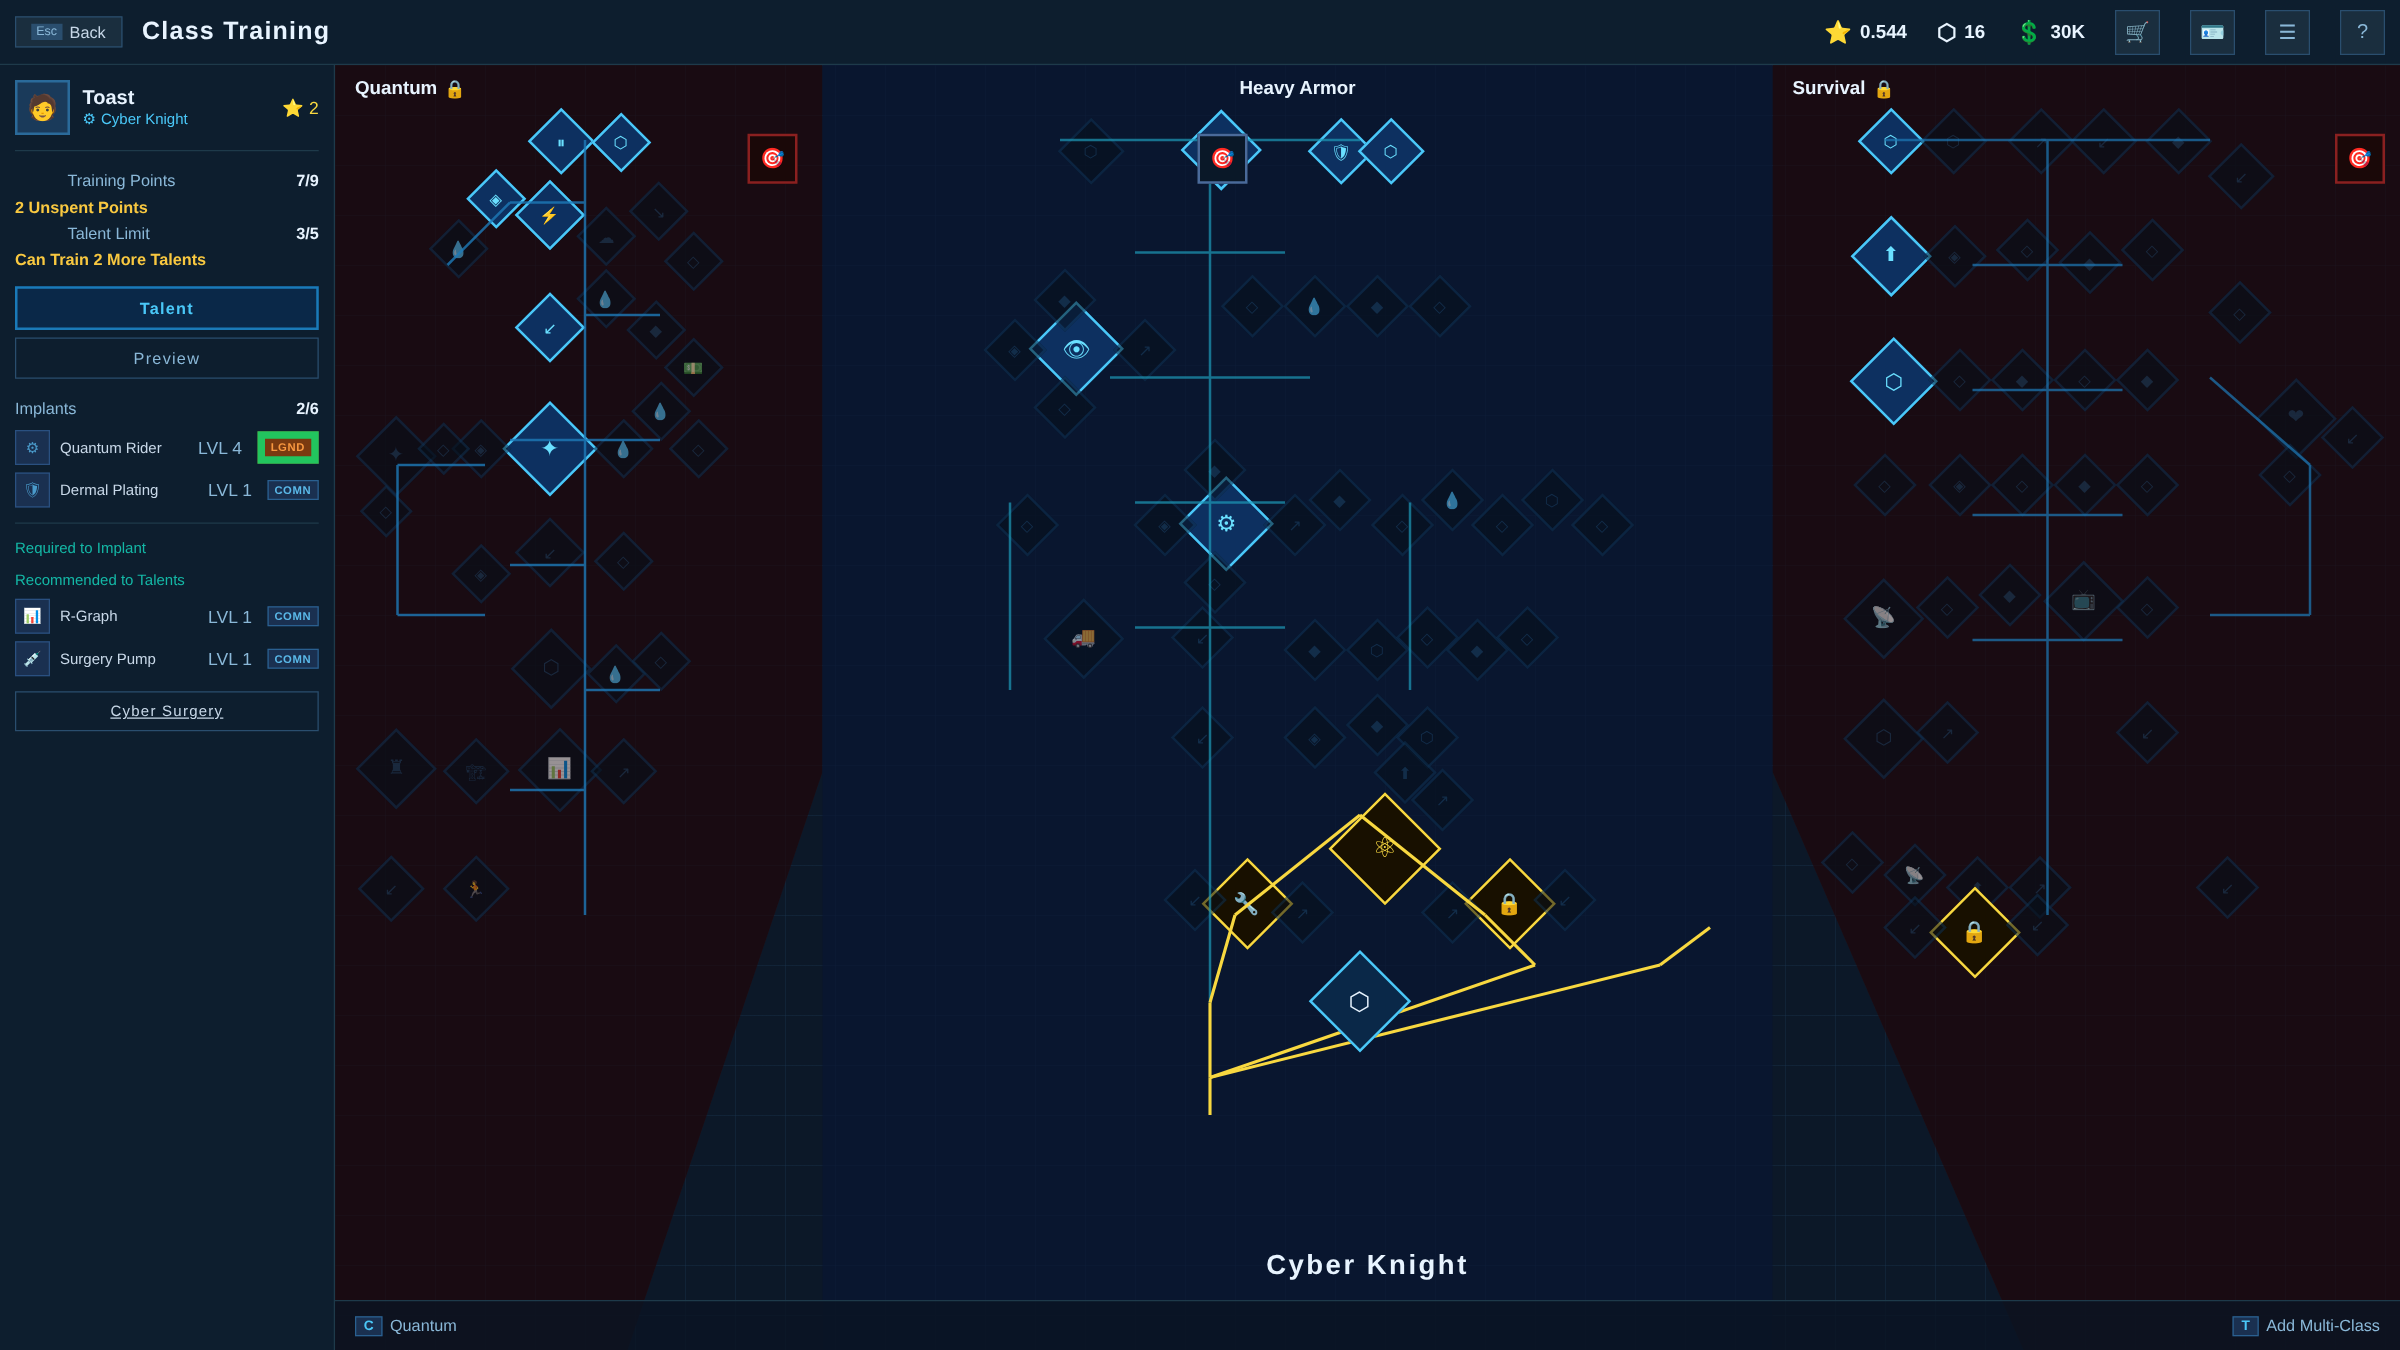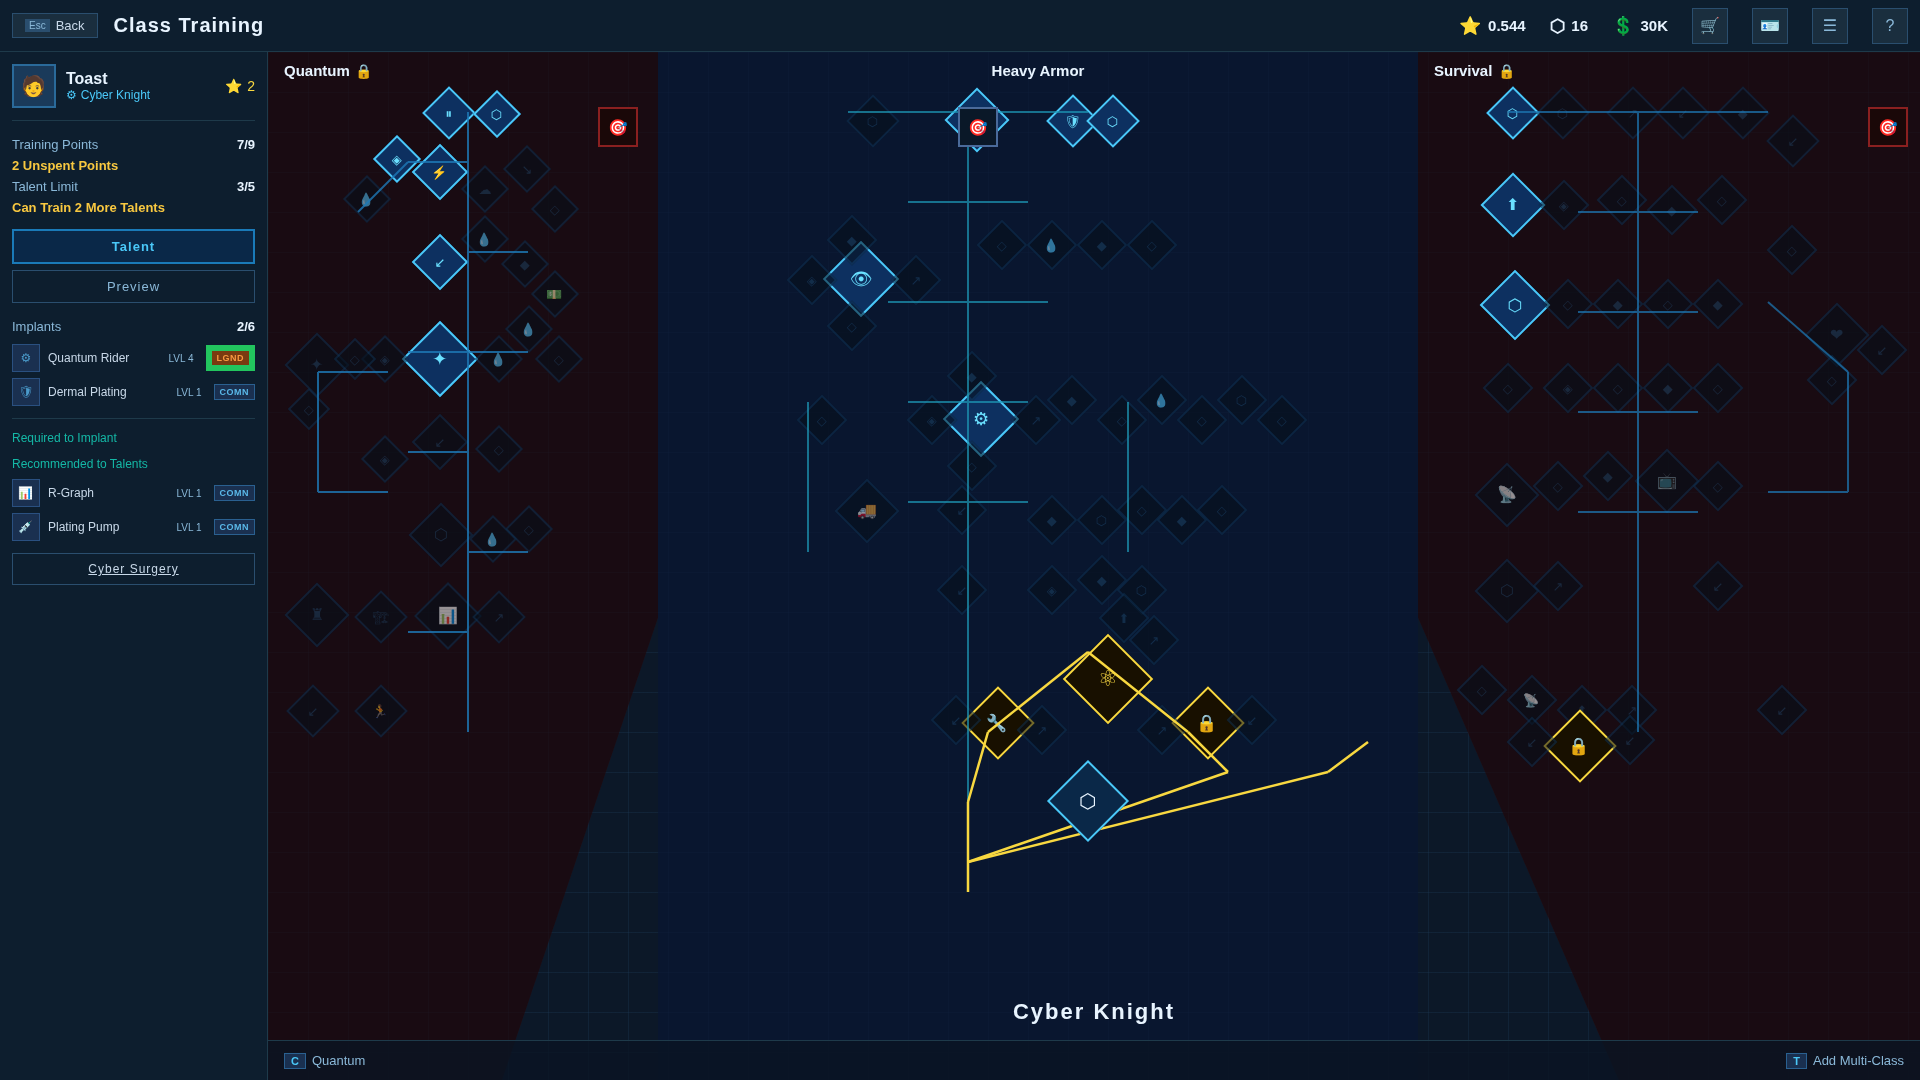--- a/index.html
+++ b/index.html
@@ -130,20 +130,21 @@
       color: #f8d840;
       font-size: 14px;
     }
 
     .stat-row {
       display: flex;
       justify-content: space-between;
       align-items: center;
       margin-bottom: 6px;
       font-size: 13px;
+      margin-left: 42px;
     }
     .stat-label { color: #8ab8d8; }
     .stat-value { color: #e8f4ff; font-weight: bold; }
     .unspent-points {
       color: #f8c840;
       font-size: 13px;
       font-weight: bold;
       margin-bottom: 6px;
     }
     .can-train {
@@ -207,21 +208,21 @@
       font-size: 12px;
       color: #4a9aca;
       flex-shrink: 0;
     }
     .implant-name {
       flex: 1;
       color: #c8d8e8;
     }
     .implant-level {
       color: #8ab8d8;
-      font-size: 10px;
+      font-size: 14px;
       margin-right: 4px;
     }
     .badge {
       padding: 2px 5px;
       font-size: 9px;
       font-weight: bold;
       letter-spacing: 0.5px;
     }
     .badge-lgnd { background: #7a3a10; color: #f89840; border: 6px solid #22c55e; }
     .badge-comn { background: #1a3050; color: #5ab8e8; border: 1px solid #2a6090; }
@@ -477,21 +478,21 @@
   <div class="req-section">
     <div class="req-title">Recommended to Talents</div>
     <div class="implant-item">
       <div class="implant-icon">📊</div>
       <span class="implant-name">R-Graph</span>
       <span class="implant-level">LVL 1</span>
       <span class="badge badge-comn">COMN</span>
     </div>
     <div class="implant-item">
       <div class="implant-icon">💉</div>
-      <span class="implant-name">Plating Pump</span>
+      <span class="implant-name">Surgery Pump</span>
       <span class="implant-level">LVL 1</span>
       <span class="badge badge-comn">COMN</span>
     </div>
   </div>
 
   <button class="cyber-surgery-btn">Cyber Surgery</button>
 </div>
 
 <div id="main">
   <div class="skill-tree-bg"></div>

